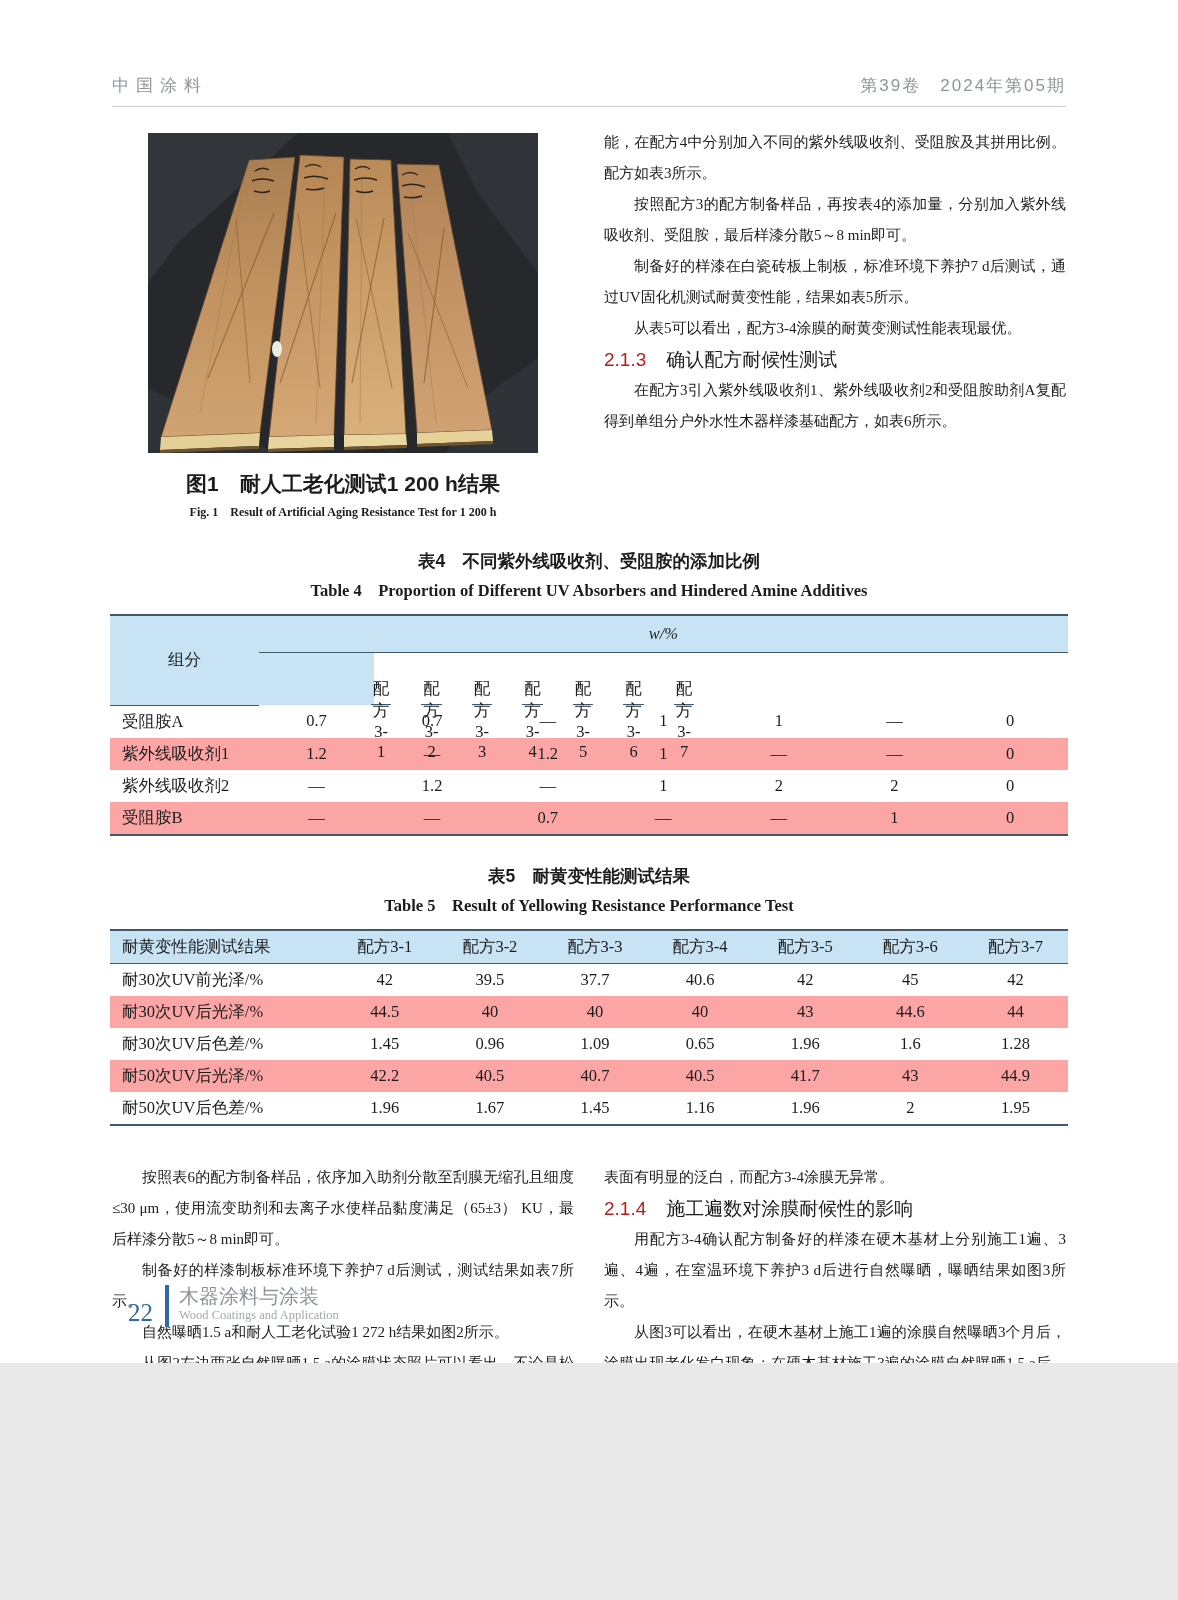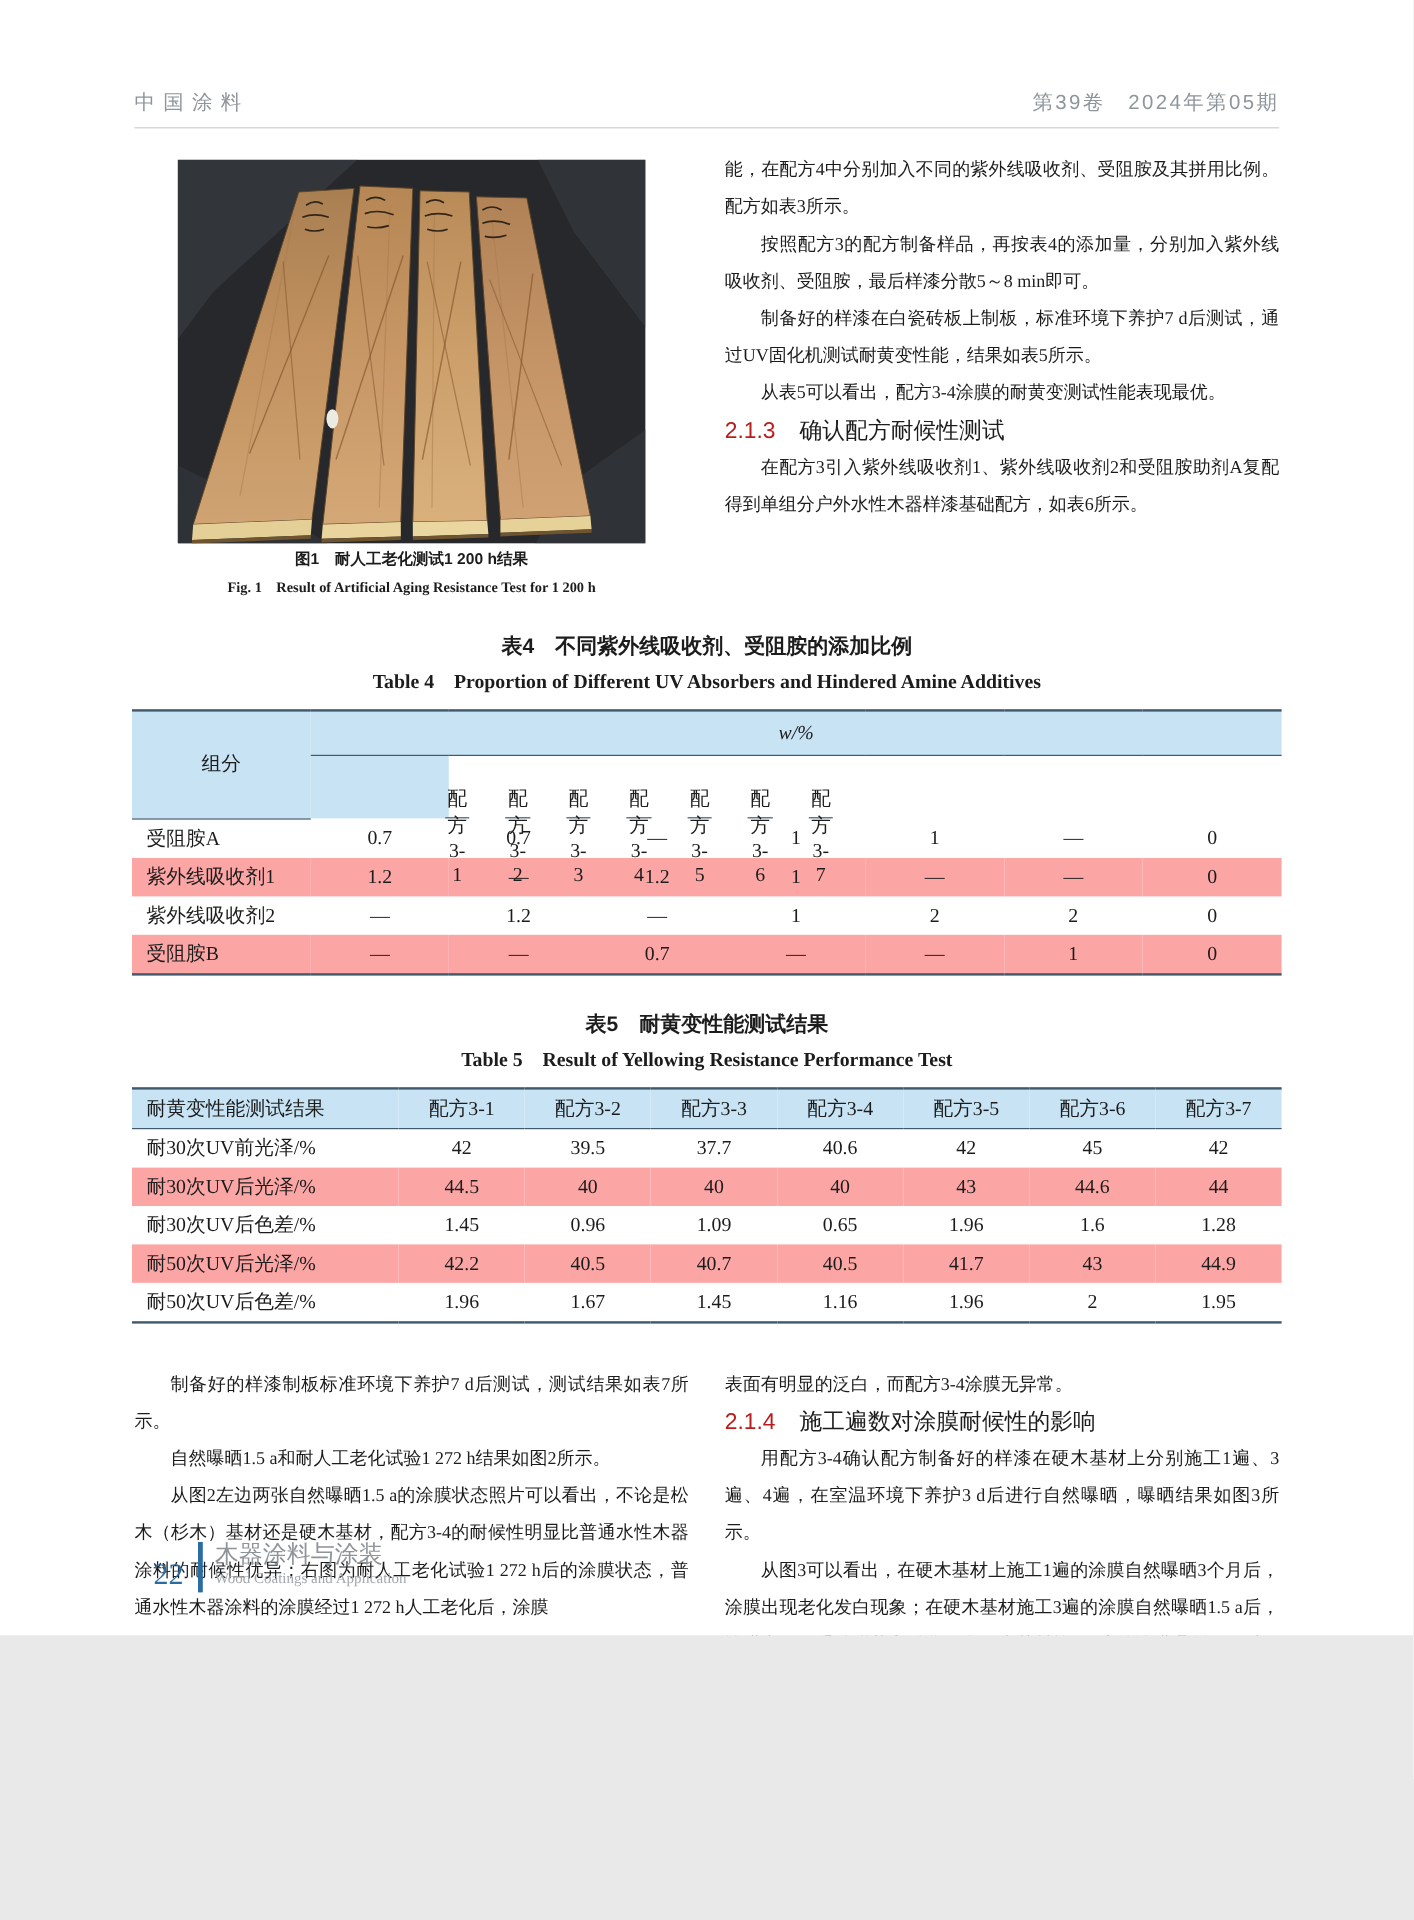--- a/index.html
+++ b/index.html
@@ -18,21 +18,21 @@
   
   .cols{display:flex;gap:30px;margin:20px 112px 0;}
   .col{width:462px;}
   .body-text p{font-size:15px;line-height:31px;text-align:justify;margin:0;text-indent:2em;}
   .body-text p.noindent{text-indent:0;}
   .sec-head{font-family:"Liberation Sans",sans-serif;font-size:19px;line-height:31px;white-space:nowrap;}
   .sec-num{color:#b91c1c;margin-right:20px;}
   
   .figure{margin:6px 0 0;text-align:center;}
   .photo{width:390px;height:320px;display:block;margin:0 auto;}
-  .fig-cap-zh{font-family:"Liberation Sans",sans-serif;font-weight:bold;font-size:13px;margin-top:4px;}
+  .fig-cap-zh{font-family:"Liberation Sans",sans-serif;font-weight:bold;font-size:21px;margin-top:17px;}
   .fig-cap-en{font-weight:bold;font-size:12px;margin-top:6px;}
   
   .tbl-block{margin:28px 110px 0;}
   .tbl-title-zh{text-align:center;font-family:"Liberation Sans",sans-serif;font-weight:bold;font-size:17.5px;}
   .tbl-title-en{text-align:center;font-weight:bold;font-size:16.5px;margin:7px 0 12px;}
   table.data-table{
     width:958px;border-collapse:collapse;font-size:16.5px;
     border-top:2px solid #40596d;border-bottom:2px solid #40596d;table-layout:fixed;
   }
   table.data-table thead{background:#c7e3f4;}
@@ -280,20 +280,21 @@
           <td>1.96</td>
           <td>2</td>
           <td>1.95</td>
         </tr>
       </tbody>
     </table>
   </div>
 
   <div class="cols" style="margin-top:36px;">
     <div class="col body-text">
+      <p>按照表6的配方制备样品，依序加入助剂分散至刮膜无缩孔且细度≤30 μm，使用流变助剂和去离子水使样品黏度满足（65±3） KU，最后样漆分散5～8 min即可。</p>
       <p>制备好的样漆制板标准环境下养护7 d后测试，测试结果如表7所示。</p>
       <p>自然曝晒1.5 a和耐人工老化试验1 272 h结果如图2所示。</p>
       <p>从图2左边两张自然曝晒1.5 a的涂膜状态照片可以看出，不论是松木（杉木）基材还是硬木基材，配方3-4的耐候性明显比普通水性木器涂料的耐候性优异；右图为耐人工老化试验1 272 h后的涂膜状态，普通水性木器涂料的涂膜经过1 272 h人工老化后，涂膜</p>
     </div>
     <div class="col body-text">
       <p class="noindent">表面有明显的泛白，而配方3-4涂膜无异常。</p>
       <div class="sec-head">
         <span class="sec-num">2.1.4</span><span class="sec-title">施工遍数对涂膜耐候性的影响</span>
       </div>
       <p>用配方3-4确认配方制备好的样漆在硬木基材上分别施工1遍、3遍、4遍，在室温环境下养护3 d后进行自然曝晒，曝晒结果如图3所示。</p>

